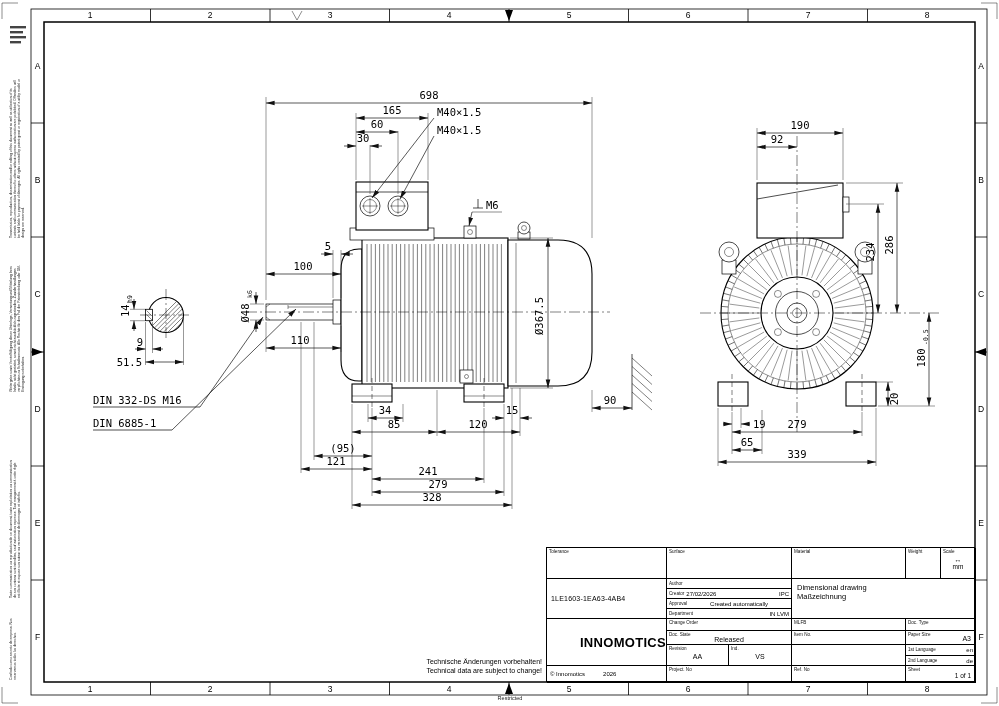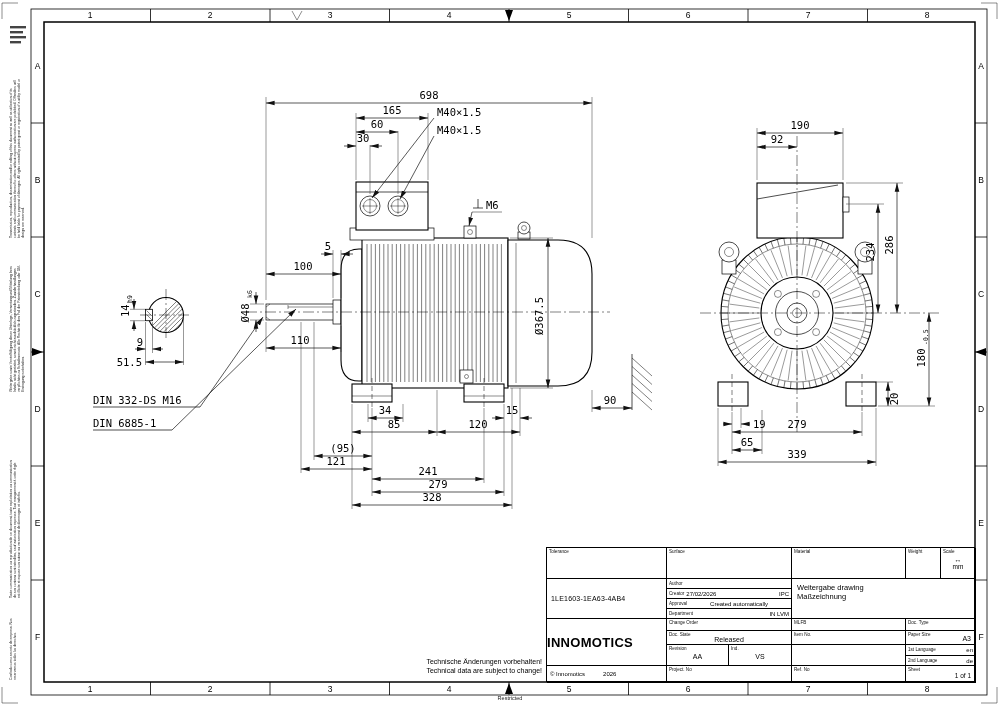--- a/index.html
+++ b/index.html
@@ -622,21 +622,21 @@
     <div class="arow bt" style="height:10px">
       <span class="lbl">Approval</span>
       <span class="aval center">Created automatically</span>
     </div>
     <div class="arow bt" style="height:11px">
       <span class="lbl">Department</span>
       <span class="aval right">IN LVM</span>
     </div>
   </div>
   <div class="cell" style="left:245px;top:31px;width:184px;height:40px;padding:4px 5px">
-    <div style="font-size:7.5px">Weitergabe drawing</div>
+    <div style="font-size:7.5px">Dimensional drawing</div>
     <div style="font-size:7.5px;">Maßzeichnung</div>
   </div>
 
   <div class="cell" style="left:120px;top:71px;width:125px;height:12px">
     <span class="lbl">Change Order</span>
   </div>
   <div class="cell" style="left:245px;top:71px;width:114px;height:12px">
     <span class="lbl">MLFB</span>
   </div>
   <div class="cell" style="left:359px;top:71px;width:70px;height:12px">
@@ -668,21 +668,21 @@
     <div class="arow" style="height:10px">
       <span class="lbl">1st Language</span>
       <span class="aval right">en</span>
     </div>
     <div class="arow bt" style="height:11px">
       <span class="lbl">2nd Language</span>
       <span class="aval right">de</span>
     </div>
   </div>
 
-  <div class="cell" style="left:0;top:71px;width:120px;height:47px;display:flex;align-items:center;justify-content:flex-start">
+  <div class="cell" style="left:0;top:71px;width:120px;height:47px;display:flex;align-items:center;justify-content:flex-end">
     <span style="font-weight:bold;font-size:13px;letter-spacing:0.3px">INNOMOTICS</span>
   </div>
 
   <div class="cell" style="left:0;top:118px;width:120px;height:17px;display:flex;align-items:center;gap:18px;padding:0 3px">
     <span style="font-size:6px">© Innomotics</span>
     <span style="font-size:6px">2026</span>
   </div>
   <div class="cell" style="left:120px;top:118px;width:125px;height:17px">
     <span class="lbl">Project. No</span>
   </div>

